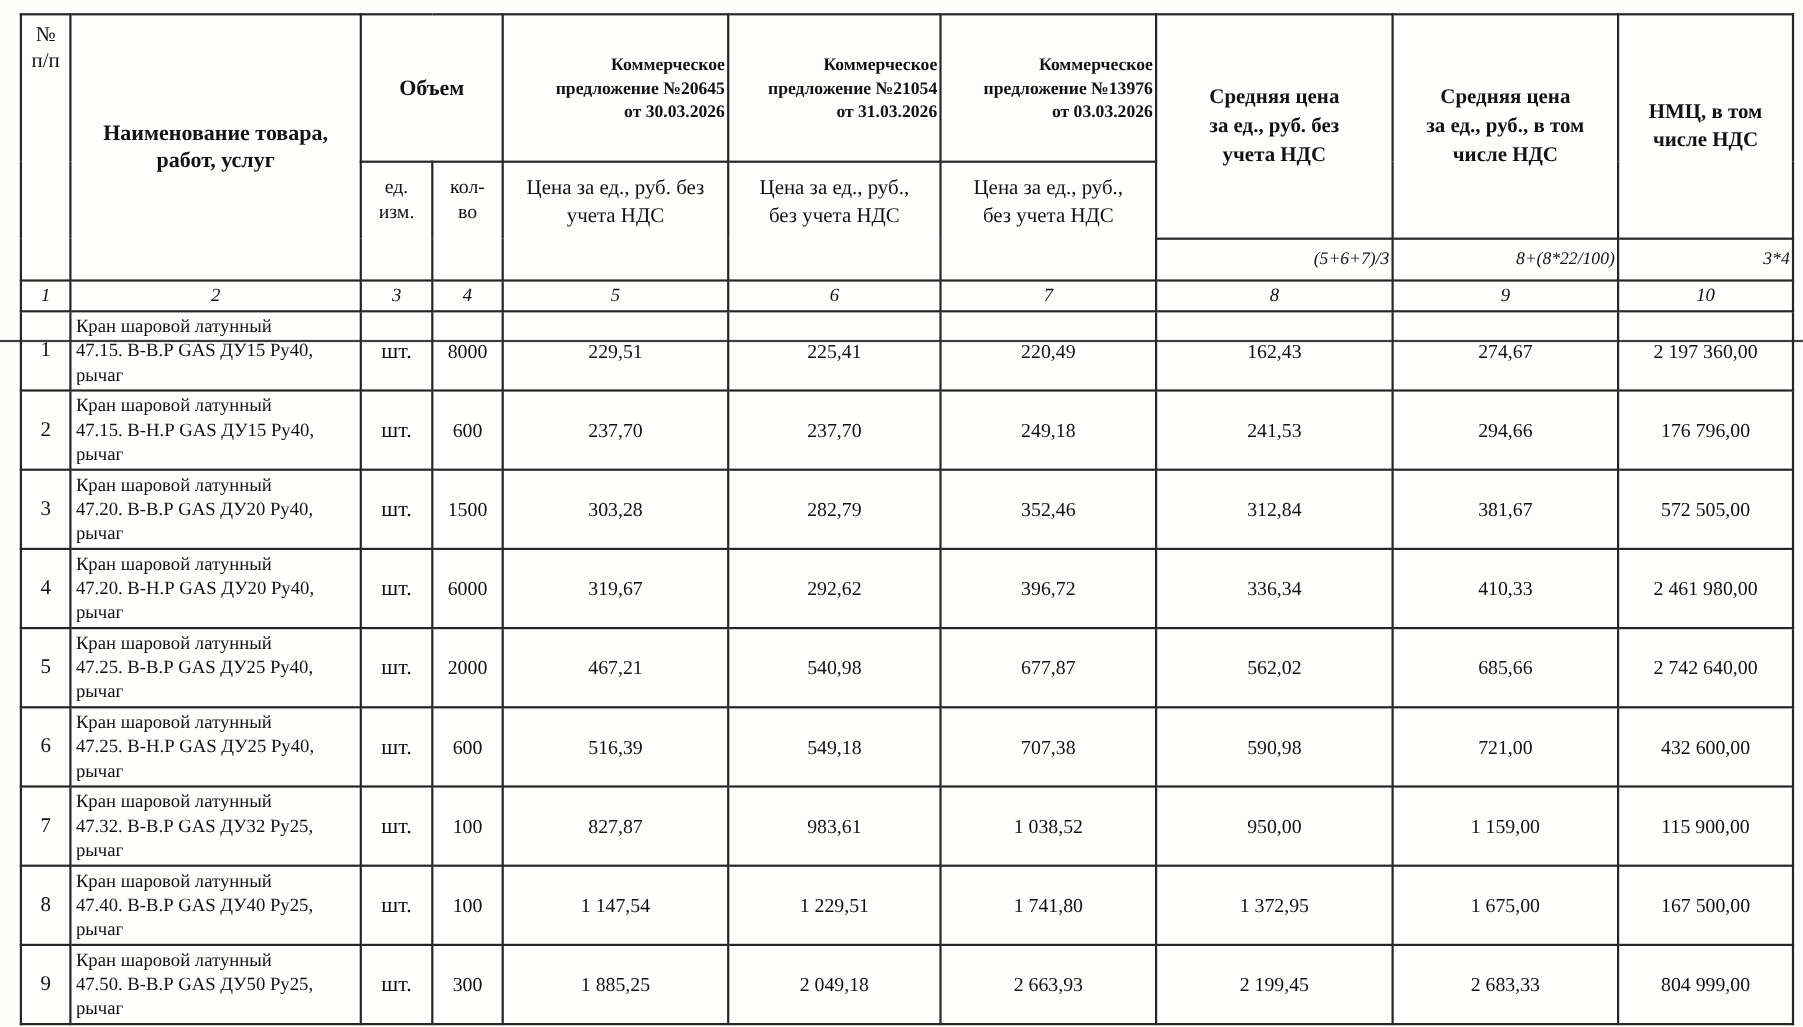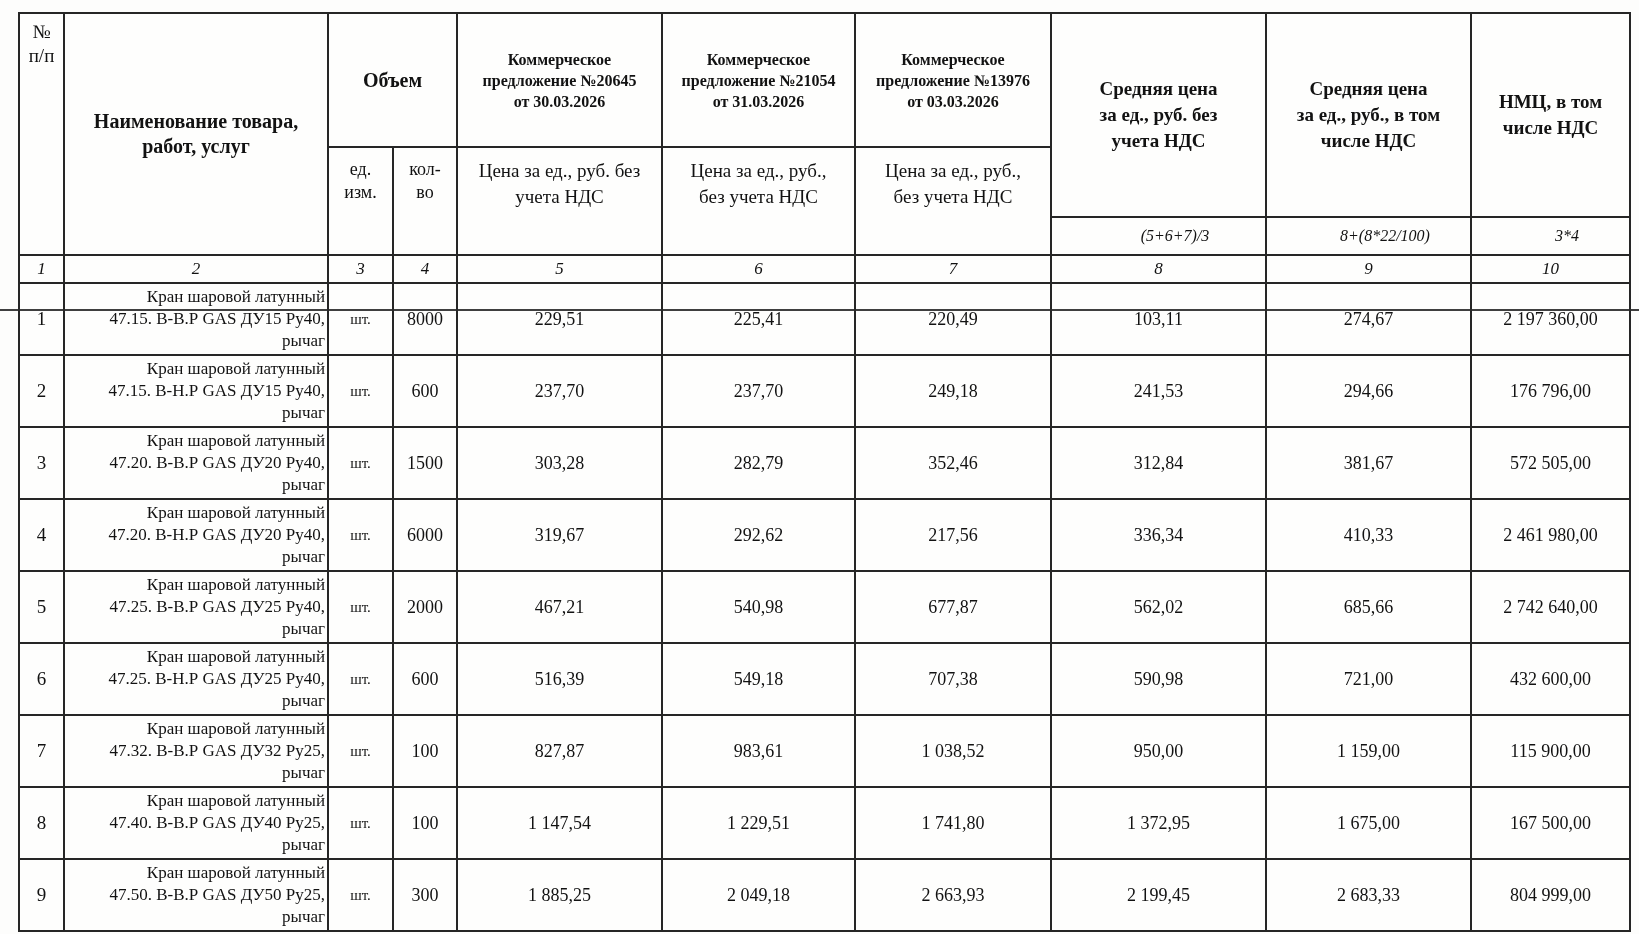--- a/index.html
+++ b/index.html
@@ -19,28 +19,28 @@
     line-height:1.25;overflow:hidden;
   }
   tr.r-top{height:134px;}
   tr.r-sub{height:70px;}
   tr.r-formula{height:38px;}
   tr.r-idx{height:28px;}
   tr.r-item{height:70px;}
   .b{font-weight:bold;}
   .it{font-style:italic;padding-left:35px;}
   .pre{white-space:pre-line;}
-  .f15{font-size:15px;margin-top:12px;} .f16{font-size:16px;} .f17{font-size:17px;}
+  .f15{font-size:20px;margin-top:12px;} .f16{font-size:16px;text-align:right;} .f17{font-size:17px;}
   .f18{font-size:18px;} .f19{font-size:19px;} .f20{font-size:20px;margin-left:20px;}
   .vtop{vertical-align:top;}
   .pt6{padding-top:6px;} .pt10{padding-top:10px;border-radius:23px;}
   .offer-title{line-height:21px;}
   .price-label{line-height:26px;}
   .avg-title{line-height:26px;}
-  .name-cell{text-align:right;padding:2px 2px 2px 4px;line-height:22px;border-radius:15px;}
+  .name-cell{text-align:left;padding:2px 2px 2px 4px;line-height:22px;border-radius:15px;}
   .idx{font-style:italic;font-size:17px;}
   .artifact-line{
     position:absolute;left:0;top:309px;width:1639px;height:2px;
     background:#2a2a2a;opacity:.9;pointer-events:none;
   }
 </style>
 </head>
 <body>
 
 <div class="page">
@@ -120,21 +120,21 @@
     <tr class="r-item">
       <td class="f19">1</td>
       <td class="pre f17 name-cell">Кран шаровой латунный
 47.15. В-В.Р GAS ДУ15 Ру40,
 рычаг</td>
       <td class="f15">шт.</td>
       <td class="f18">8000</td>
       <td class="f18">229,51</td>
       <td class="f18">225,41</td>
       <td class="f18">220,49</td>
-      <td class="f18">103,11</td>
+      <td class="f18">162,43</td>
       <td class="f18">274,67</td>
       <td class="f18">2 197 360,00</td>
     </tr>
 
     <tr class="r-item">
       <td class="f19">2</td>
       <td class="pre f17 name-cell">Кран шаровой латунный
 47.15. В-Н.Р GAS ДУ15 Ру40,
 рычаг</td>
       <td class="f15">шт.</td>
@@ -164,21 +164,21 @@
 
     <tr class="r-item">
       <td class="f19">4</td>
       <td class="pre f17 name-cell">Кран шаровой латунный
 47.20. В-Н.Р GAS ДУ20 Ру40,
 рычаг</td>
       <td class="f15">шт.</td>
       <td class="f18">6000</td>
       <td class="f18">319,67</td>
       <td class="f18">292,62</td>
-      <td class="f18">217,56</td>
+      <td class="f18">396,72</td>
       <td class="f18">336,34</td>
       <td class="f18">410,33</td>
       <td class="f18">2 461 980,00</td>
     </tr>
 
     <tr class="r-item">
       <td class="f19">5</td>
       <td class="pre f17 name-cell">Кран шаровой латунный
 47.25. В-В.Р GAS ДУ25 Ру40,
 рычаг</td>

